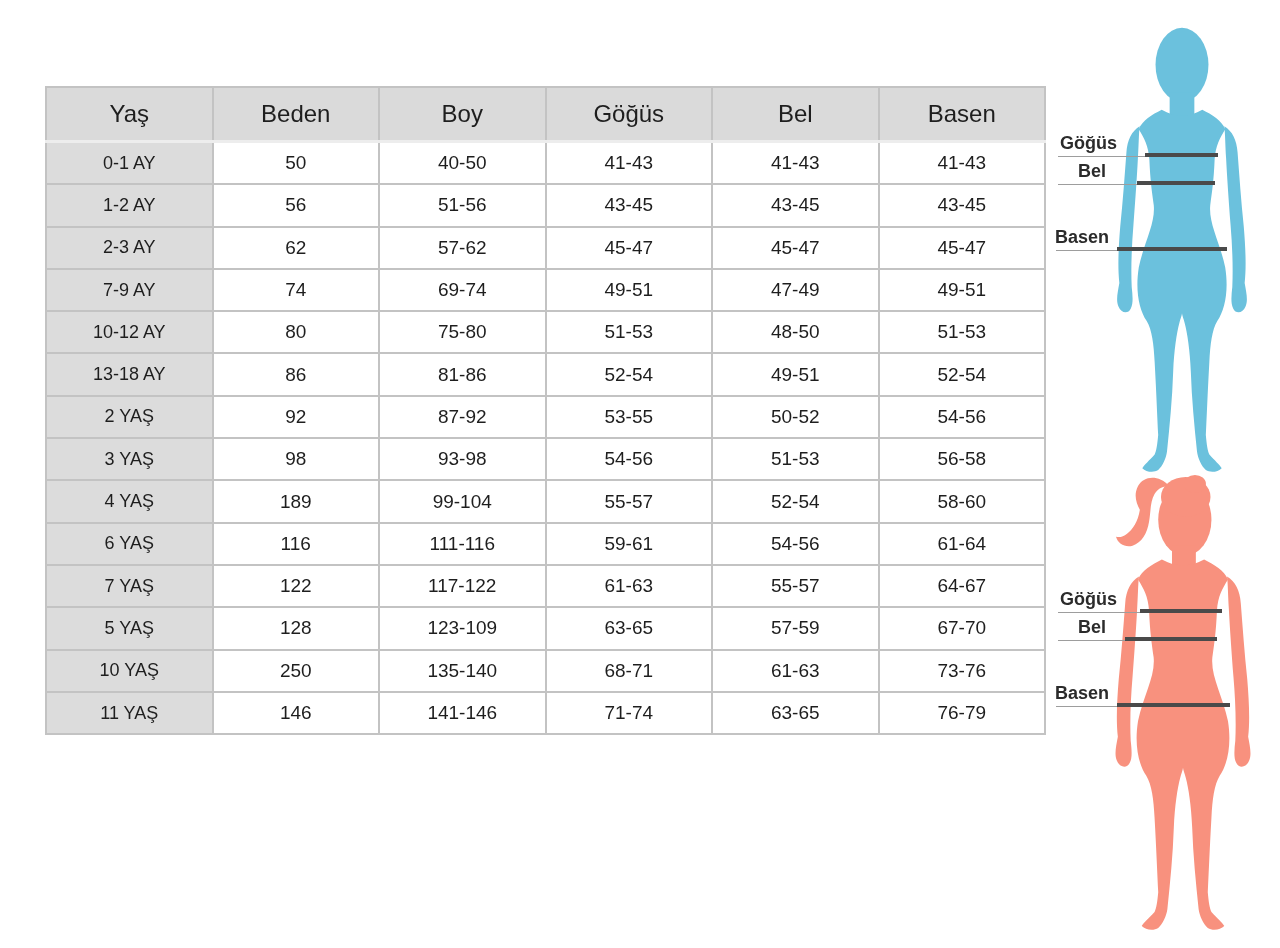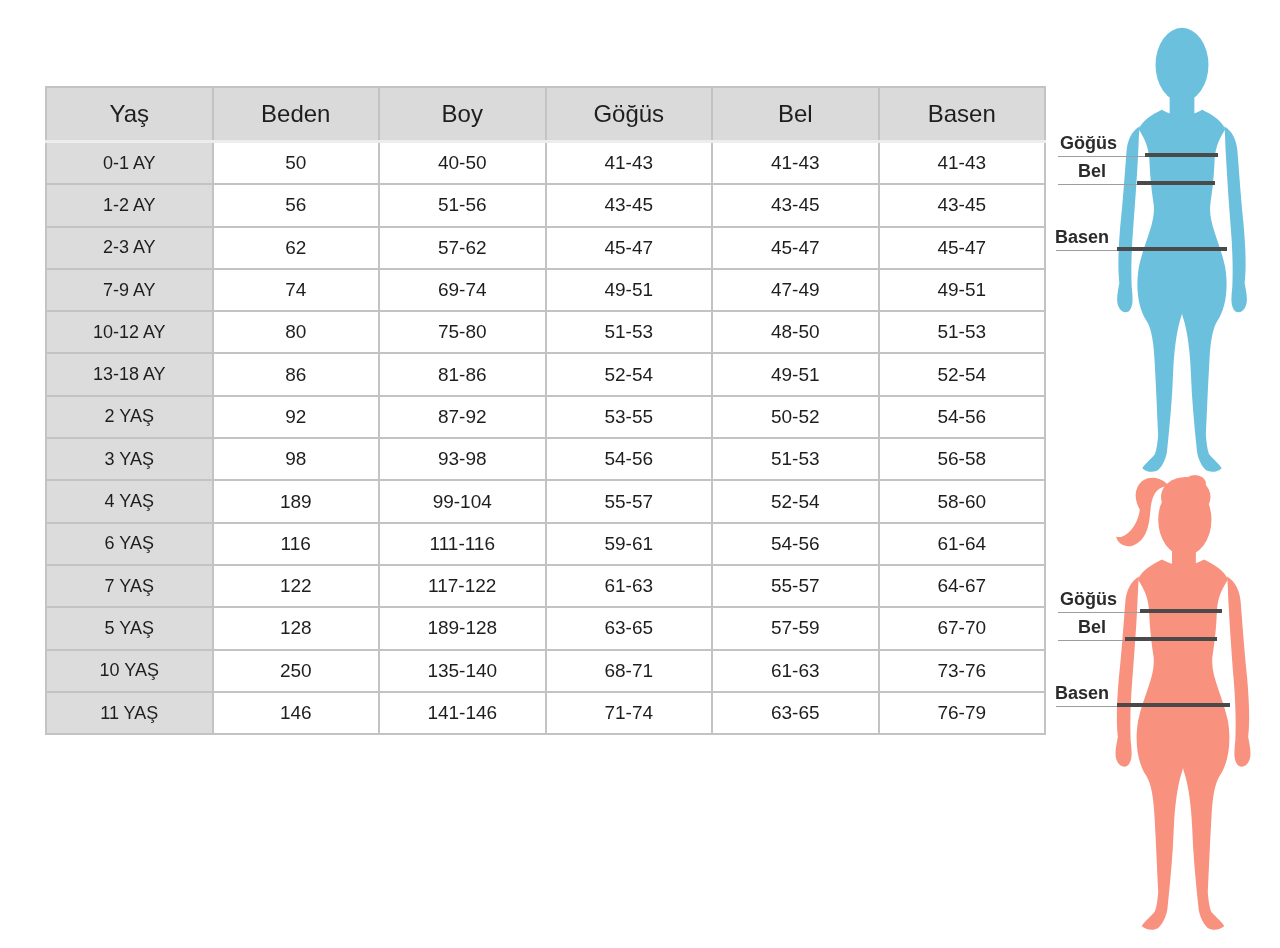--- a/index.html
+++ b/index.html
@@ -155,21 +155,21 @@
           <td>7 YAŞ</td>
           <td>122</td>
           <td>117-122</td>
           <td>61-63</td>
           <td>55-57</td>
           <td>64-67</td>
         </tr>
         <tr>
           <td>5 YAŞ</td>
           <td>128</td>
-          <td>189-128</td>
+          <td>123-109</td>
           <td>63-65</td>
           <td>57-59</td>
           <td>67-70</td>
         </tr>
         <tr>
           <td>10 YAŞ</td>
           <td>250</td>
           <td>135-140</td>
           <td>68-71</td>
           <td>61-63</td>

